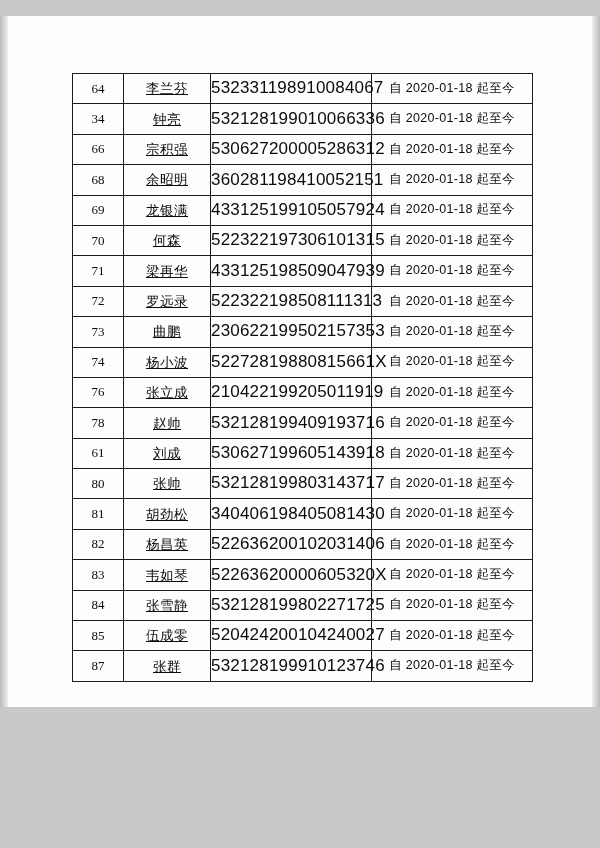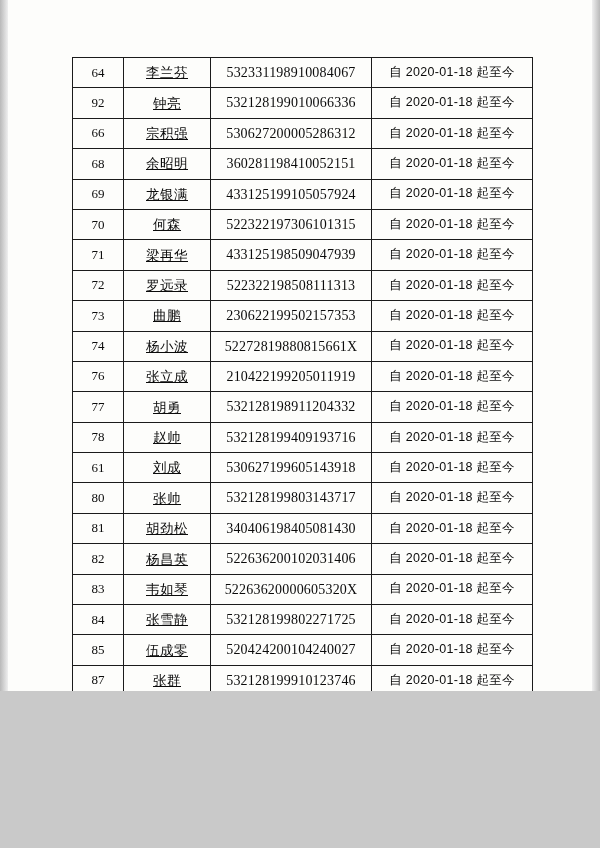--- a/index.html
+++ b/index.html
@@ -5,21 +5,21 @@
   html, body {
     margin: 0;
     padding: 0;
     background: #c9c9c9;
   }
   .page {
     position: relative;
     width: 600px;
     height: 691px;
     background: #f97316;
-    margin: 0 auto;
+    margin: 16px auto;
     box-sizing: border-box;
     overflow: hidden;
     font-family: "Liberation Serif", "DejaVu Serif", serif;
   }
   .sheet {
     position: absolute;
     left: 0;
     top: 0;
     width: 600px;
     height: 848px;
@@ -49,22 +49,22 @@
   }
   td.c-name {
     width: 86px;
     font-size: 13.5px;
     letter-spacing: 0.5px;
     font-family: "DejaVu Sans", "Liberation Sans", sans-serif;
     text-decoration: underline;
   }
   td.c-id {
     width: 160px;
-    font-size: 14px;
-    font-family: Liberation Serif, serif;
+    font-size: 17px;
+    font-family: Liberation Sans, sans-serif;
     letter-spacing: 0.2px;
   }
   td.c-period {
     width: 160px;
     font-size: 12.5px;
     font-family: Liberation Sans, sans-serif;
     letter-spacing: 0.3px;
   }
   .footer {
     position: absolute;
@@ -94,21 +94,21 @@
 
   <table class="doc-table">
     <tbody id="table-body">
         <tr>
           <td class="c-idx">64</td>
           <td class="c-name">李兰芬</td>
           <td class="c-id">532331198910084067</td>
           <td class="c-period">自 2020-01-18 起至今</td>
         </tr>
         <tr>
-          <td class="c-idx">92</td>
+          <td class="c-idx">34</td>
           <td class="c-name">钟亮</td>
           <td class="c-id">532128199010066336</td>
           <td class="c-period">自 2020-01-18 起至今</td>
         </tr>
         <tr>
           <td class="c-idx">66</td>
           <td class="c-name">宗积强</td>
           <td class="c-id">530627200005286312</td>
           <td class="c-period">自 2020-01-18 起至今</td>
         </tr>
@@ -154,26 +154,20 @@
           <td class="c-id">52272819880815661X</td>
           <td class="c-period">自 2020-01-18 起至今</td>
         </tr>
         <tr>
           <td class="c-idx">76</td>
           <td class="c-name">张立成</td>
           <td class="c-id">210422199205011919</td>
           <td class="c-period">自 2020-01-18 起至今</td>
         </tr>
         <tr>
-          <td class="c-idx">77</td>
-          <td class="c-name">胡勇</td>
-          <td class="c-id">532128198911204332</td>
-          <td class="c-period">自 2020-01-18 起至今</td>
-        </tr>
-        <tr>
           <td class="c-idx">78</td>
           <td class="c-name">赵帅</td>
           <td class="c-id">532128199409193716</td>
           <td class="c-period">自 2020-01-18 起至今</td>
         </tr>
         <tr>
           <td class="c-idx">61</td>
           <td class="c-name">刘成</td>
           <td class="c-id">530627199605143918</td>
           <td class="c-period">自 2020-01-18 起至今</td>

